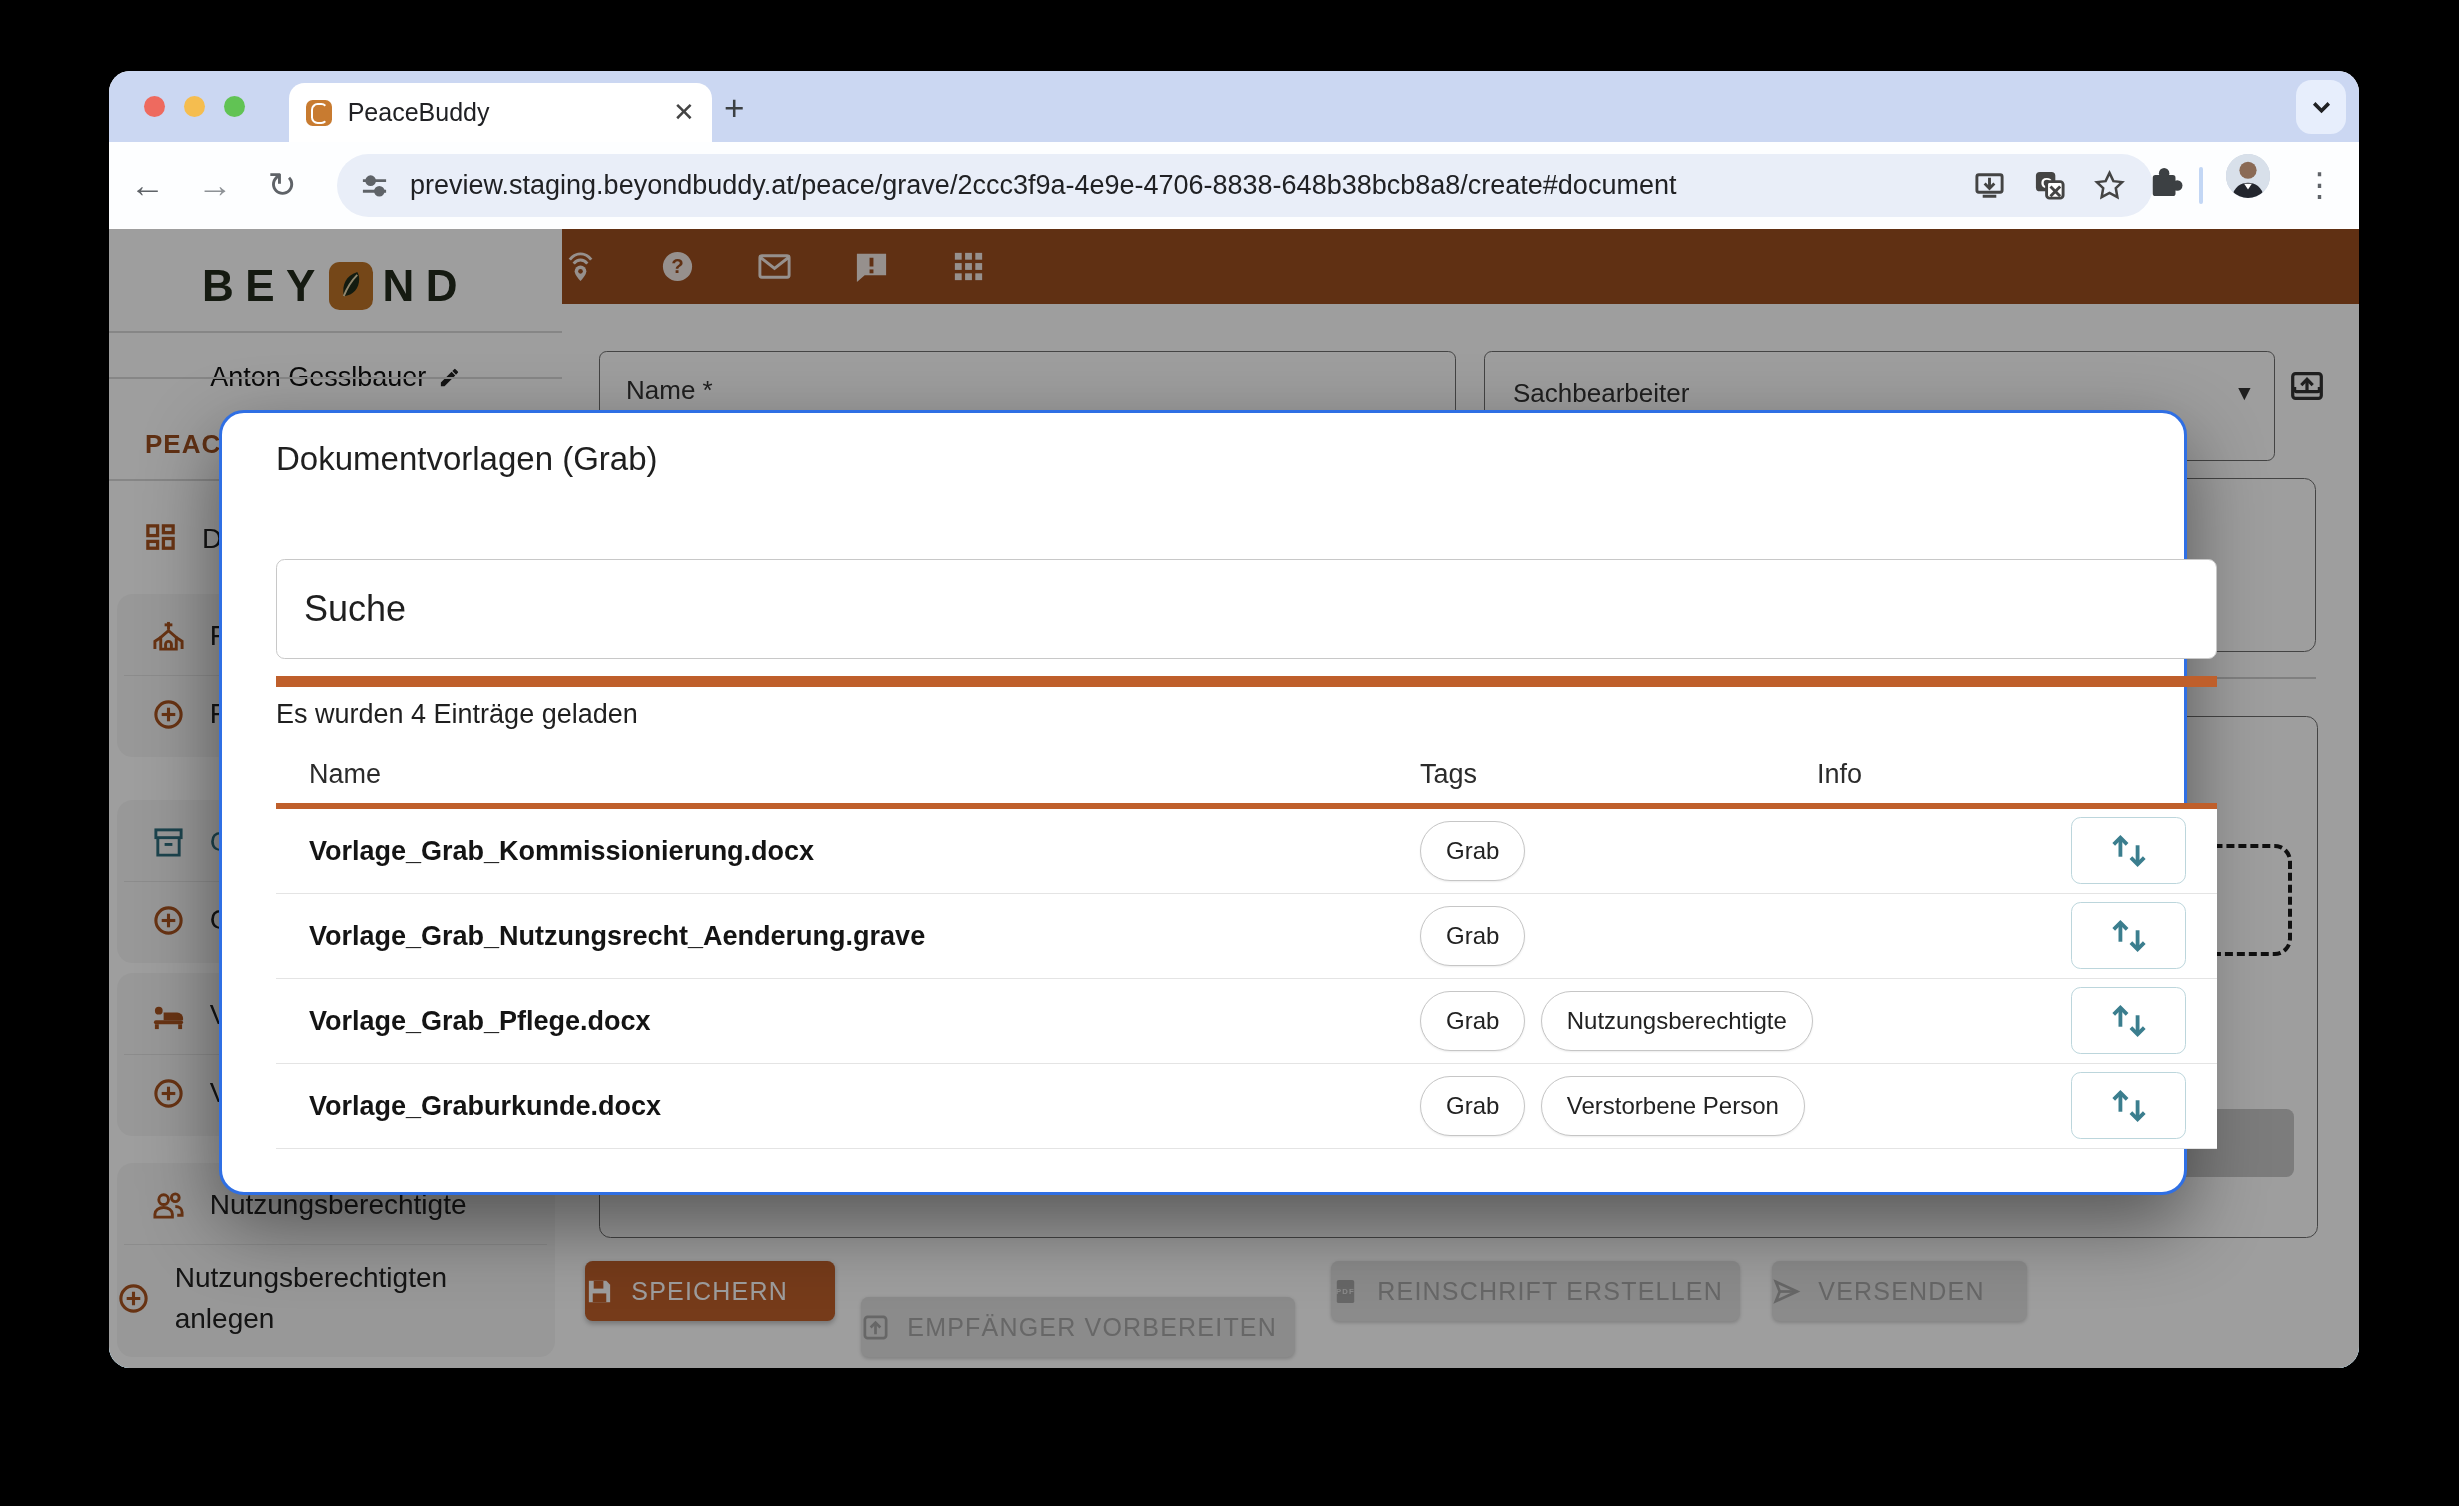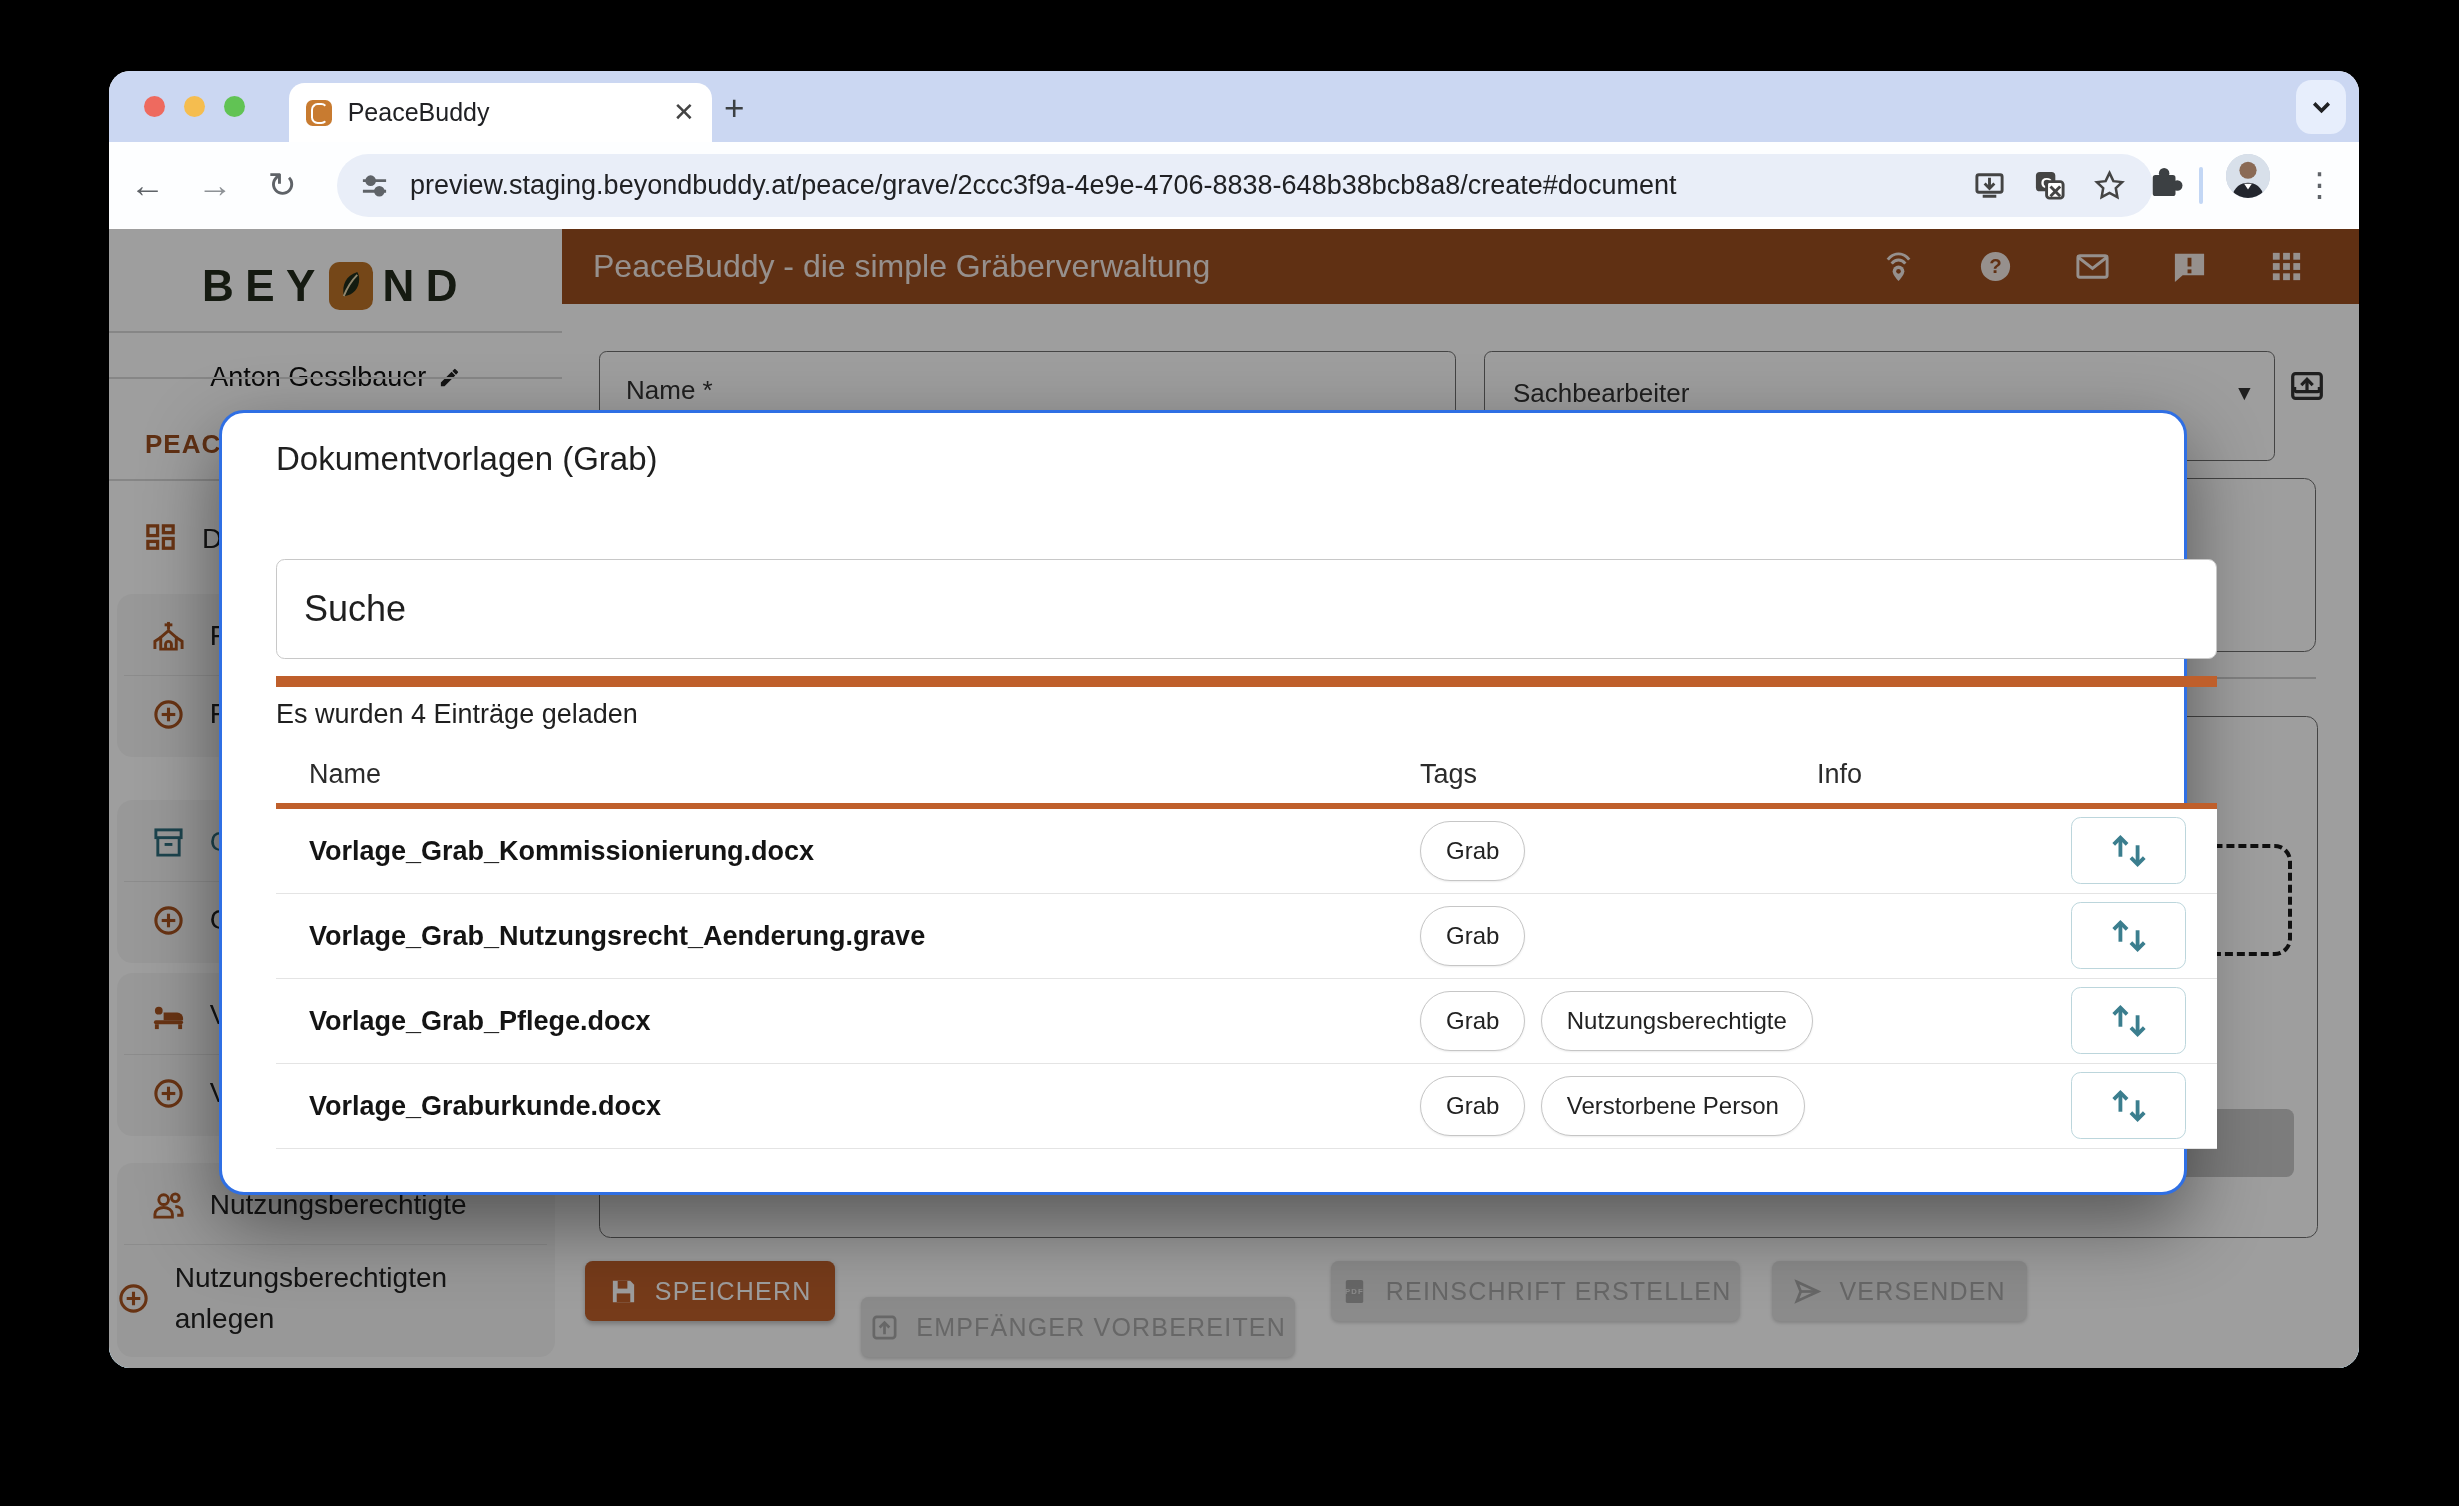--- a/index.html
+++ b/index.html
@@ -71,21 +71,21 @@
   
   .main-bg{position:absolute;left:453px;top:75px;right:0;bottom:0;background:#fff;}
   .obox{position:absolute;border:1.9px solid #6F6F6F;border-radius:7.7px;background:#fff;}
   .flabel{position:absolute;font-size:26px;color:#333;}
   .dd-arrow{position:absolute;font-size:21px;color:#333;}
   .dashed-box{position:absolute;border:4.8px dashed #1A1A1A;border-radius:17.3px;}
   .gray-rect{position:absolute;background:#C9C9C9;border-radius:7.7px;}
   .hline{position:absolute;height:1.9px;background:#CFCFCF;}
 
   
-  .act-btn{position:absolute;top:1032px;height:60px;border:none;border-radius:7.7px;display:flex;align-items:center;justify-content:center;gap:17.3px;font-size:25px;letter-spacing:1.2px;box-shadow:0 2.9px 5.8px rgba(0,0,0,.25);}
+  .act-btn{position:absolute;top:1032px;height:60px;border:none;border-radius:7.7px;display:flex;align-items:center;justify-content:flex-start;gap:17.3px;font-size:25px;letter-spacing:1.2px;box-shadow:0 2.9px 5.8px rgba(0,0,0,.25);}
   .act-primary{background:var(--brand-orange,#BF5F2B);color:#fff;}
   .act-disabled{background:#E0E0E0;color:#A6A6A6;box-shadow:0 1.9px 3.8px rgba(0,0,0,.18);}
   .act-btn svg{width:29px;height:29px;}
 
   
   .overlay{position:absolute;left:0;top:0;right:0;bottom:0;background:rgba(0,0,0,.38);z-index:50;}
 
   
   .modal{position:absolute;left:110px;top:181px;width:1968px;height:785px;background:#fff;border:3.8px solid var(--modal-blue,#2F6FE4);border-radius:25px;z-index:100;box-shadow:0 29px 77px rgba(0,0,0,.45);padding-left:44px;}
   .m-title{position:absolute;left:54px;top:27px;font-size:33px;color:#1F1F1F;}
@@ -314,21 +314,20 @@
                 <line x1="17" y1="10" x2="17" y2="24"></line>
                 <line x1="10" y1="17" x2="24" y2="17"></line>
               </g>
             </svg>
           <span style="max-width:288px;display:inline-block;">Nutzungsberechtigten anlegen</span>
         </div>
       </div>
     </div>
 
     <div class="appbar">
-      <span class="appbar-title">PeaceBuddy - die simple Gräberverwaltung</span>
       <svg class="appbar-ic" viewBox="0 0 38 38">
           <g fill="none" stroke="currentColor" stroke-width="3">
             <path d="M8 12c6-8 16-8 22 0" fill="none"></path>
             <path d="M12 16c4-5 10-5 14 0" fill="none"></path>
           </g>
           <path d="M19 18a6 6 0 0 1 6 6c0 4-6 10-6 10s-6-6-6-10a6 6 0 0 1 6-6z" fill="currentColor"></path>
           <circle cx="19" cy="24" r="2.4" fill="#9C4E20"></circle>
         </svg>
       <svg class="appbar-ic" viewBox="0 0 38 38">
           <circle cx="19" cy="19" r="15" fill="currentColor"></circle>

